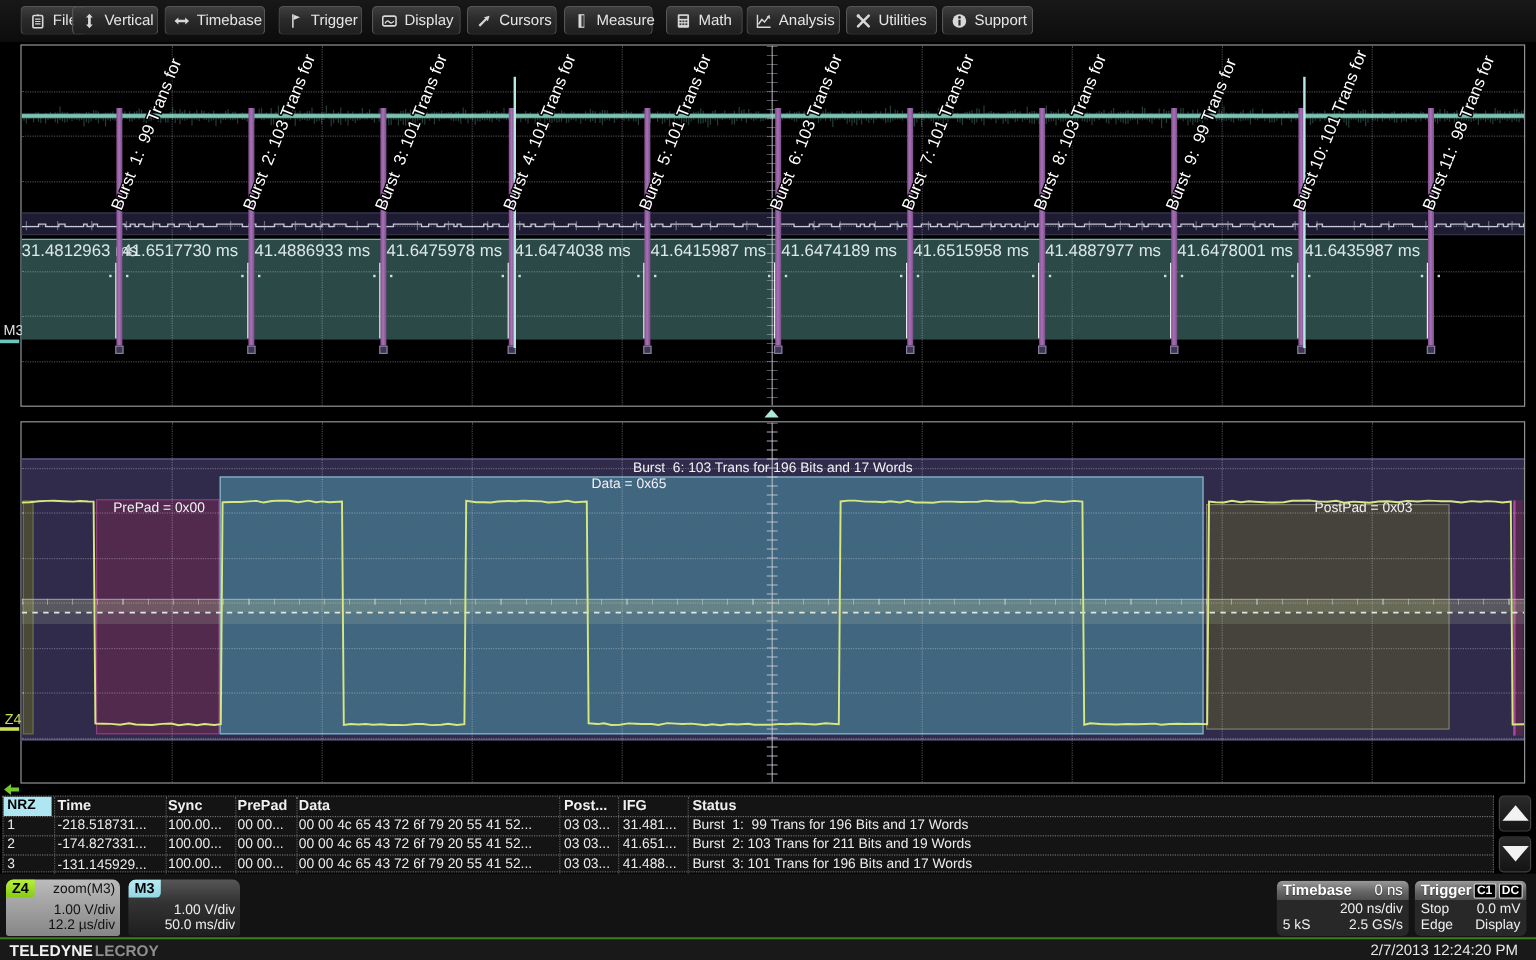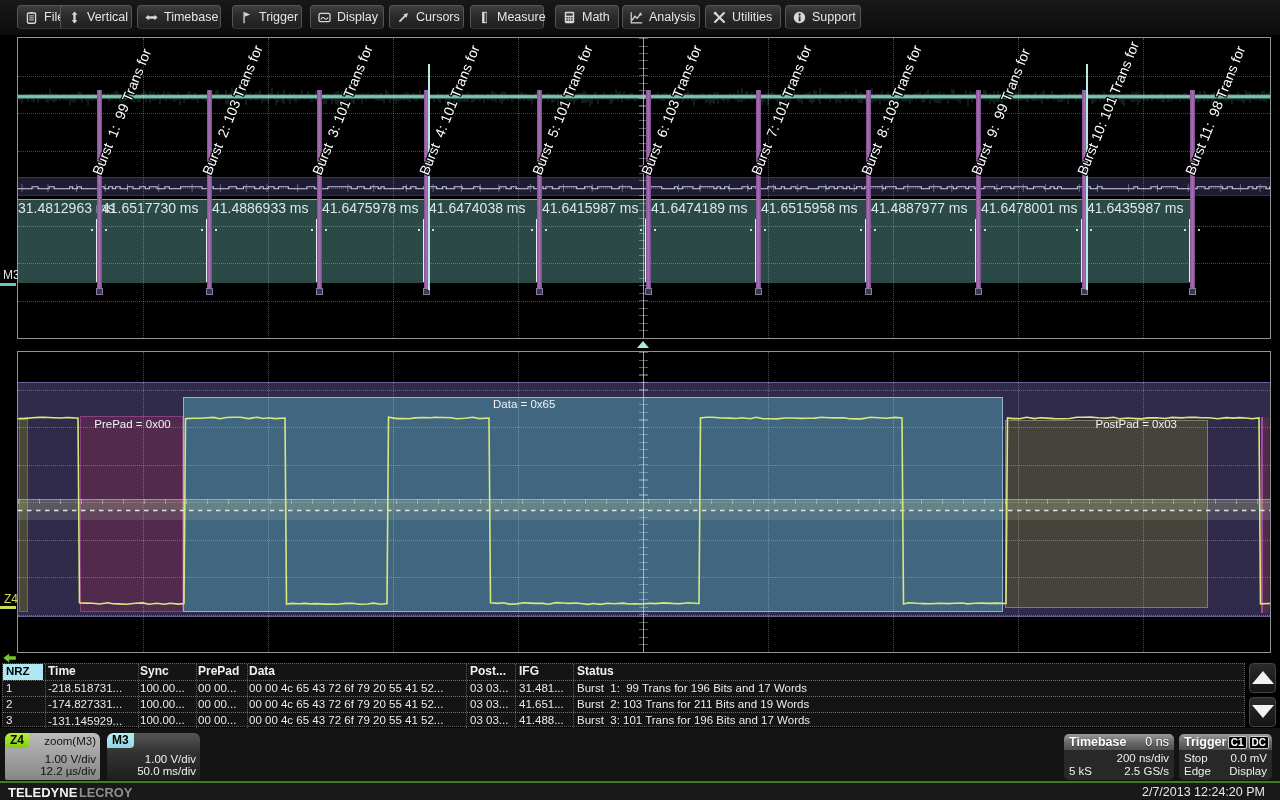--- a/index.html
+++ b/index.html
@@ -971,20 +971,21 @@
   <div style="position:absolute;left:0;top:147px;width:1252px;height:11px;background:rgba(198,210,158,0.27);z-index:12"></div>
     <div style="position:absolute;left:0;top:158px;width:1252px;height:10px;background:rgba(185,202,165,0.18);z-index:12"></div>
   <div style="position:absolute;left:0;top:146.5px;width:1252px;height:1px;background:rgba(210,218,210,0.45);z-index:12"></div>
   <div style="position:absolute;left:0;top:147px;width:1252px;height:5px;z-index:12;background:repeating-linear-gradient(90deg, rgba(205,215,210,0.5) 0 1px, transparent 1px 21px)"></div>
   <svg width="1252" height="300" style="position:absolute;left:0;top:0;z-index:13">
       <line x1="0" y1="158.5" x2="1252" y2="158.5" stroke="#dde6dd" stroke-width="1.4" stroke-dasharray="4.5,4.5"></line>
     </svg>
   <svg width="1252" height="300" style="position:absolute;left:0;top:0;z-index:30">
       <polyline points="0.0,66.7 6.8,66.6 14.4,65.7 21.3,65.4 26.6,65.3 35.2,65.7 43.0,66.0 48.7,65.5 55.5,65.9 60.0,66.0 61.5,251.5 61.5,250.9 68.0,251.1 74.6,251.2 82.0,252.0 89.6,250.7 95.0,251.8 101.1,251.9 108.7,252.2 117.2,251.2 124.6,250.9 131.0,252.3 138.8,251.3 146.1,252.3 152.4,251.3 160.6,252.1 166.0,251.5 167.5,66.0 167.5,66.6 175.5,66.3 182.6,66.3 189.3,65.8 195.7,65.4 201.6,66.8 208.5,65.5 214.1,65.2 222.4,65.3 230.5,66.6 239.1,65.2 245.4,66.5 250.9,65.8 256.6,66.6 267.0,66.0 268.5,251.5 268.5,252.1 274.2,251.4 280.8,251.8 286.8,251.4 292.9,251.9 299.7,251.6 305.9,252.1 312.8,252.1 319.3,252.3 328.2,251.4 334.3,251.3 341.5,252.3 349.7,252.0 355.3,251.1 362.8,252.2 369.0,251.5 370.5,66.0 370.5,65.3 378.9,66.6 385.0,66.5 391.1,66.7 396.7,65.9 405.5,65.5 412.3,65.7 417.4,65.2 424.4,65.5 433.4,65.8 438.5,66.8 446.9,66.3 455.0,65.3 461.2,66.6 471.0,66.0 472.5,251.5 472.5,250.8 480.3,251.4 485.3,250.7 491.4,252.1 498.6,251.9 505.7,250.8 511.8,251.1 517.0,251.4 525.2,251.4 530.6,252.2 538.0,250.6 545.1,251.0 550.7,251.4 558.1,251.0 564.8,251.8 570.1,252.4 575.4,251.5 582.4,252.4 589.6,251.3 596.5,251.7 605.4,251.1 610.5,252.0 616.9,251.9 624.4,252.0 632.3,251.2 637.5,251.6 645.8,250.9 653.9,251.4 661.7,251.7 669.9,250.7 681.0,251.5 682.5,66.0 682.5,65.9 688.7,65.2 694.5,65.2 703.2,66.0 712.2,66.1 718.2,66.5 723.9,65.7 732.1,66.7 738.4,65.3 744.9,66.7 752.8,66.7 759.4,66.9 766.4,66.0 775.1,66.0 783.3,66.4 788.6,66.2 796.9,66.1 803.2,65.2 810.8,65.7 818.2,65.9 826.0,65.7 831.1,66.7 837.6,66.9 843.6,66.9 852.4,65.2 860.0,65.8 868.2,66.3 877.0,65.4 884.0,66.0 885.5,251.5 885.5,252.0 890.6,250.7 898.8,251.3 905.3,251.6 912.7,251.8 921.5,251.3 929.6,251.6 936.7,251.3 944.3,251.0 949.7,251.9 956.7,251.3 964.0,251.1 970.0,251.4 979.0,251.1 988.0,251.5 989.5,66.0 989.5,66.0 995.0,66.6 1001.8,66.7 1008.6,65.3 1016.3,66.6 1022.6,65.7 1027.8,66.1 1036.4,66.6 1044.3,66.8 1051.8,66.5 1058.8,65.3 1064.6,65.3 1072.8,65.1 1080.0,65.8 1088.2,66.1 1095.7,65.3 1101.9,66.9 1109.8,66.0 1117.9,66.6 1123.2,66.9 1130.7,65.9 1138.5,65.7 1147.0,66.5 1154.5,65.4 1163.4,65.9 1172.0,65.2 1177.5,65.4 1183.2,65.7 1191.0,65.7 1199.8,66.7 1208.2,65.6 1215.7,66.1 1221.2,65.6 1228.4,66.0 1234.0,66.8 1241.0,66.0 1242.5,251.5 1242.5,251.8 1252.0,251.5" fill="none" stroke="#d6e87e" stroke-width="1.6"></polyline>
     </svg>
+  <div class="glabel" style="left:306px;top:32px;width:640px;text-align:center;z-index:15">Burst&nbsp; 6: 103 Trans for 196 Bits and 17 Words</div>
   <div class="glabel" style="left:475px;top:46px;width:200px;z-index:15">Data = 0x65</div>
   <div class="glabel" style="left:47px;top:66px;width:135px;text-align:center;z-index:15">PrePad = 0x00</div>
   <div class="glabel" style="left:1019px;top:66px;width:140px;text-align:right;z-index:15">PostPad = 0x03</div>
 </div>
 <div id="m3lab">M3</div>
 <div id="m3ul"></div>
 <div id="z4lab">Z4</div>
 <div id="z4ul"></div>
 <div id="tri"></div>
 

